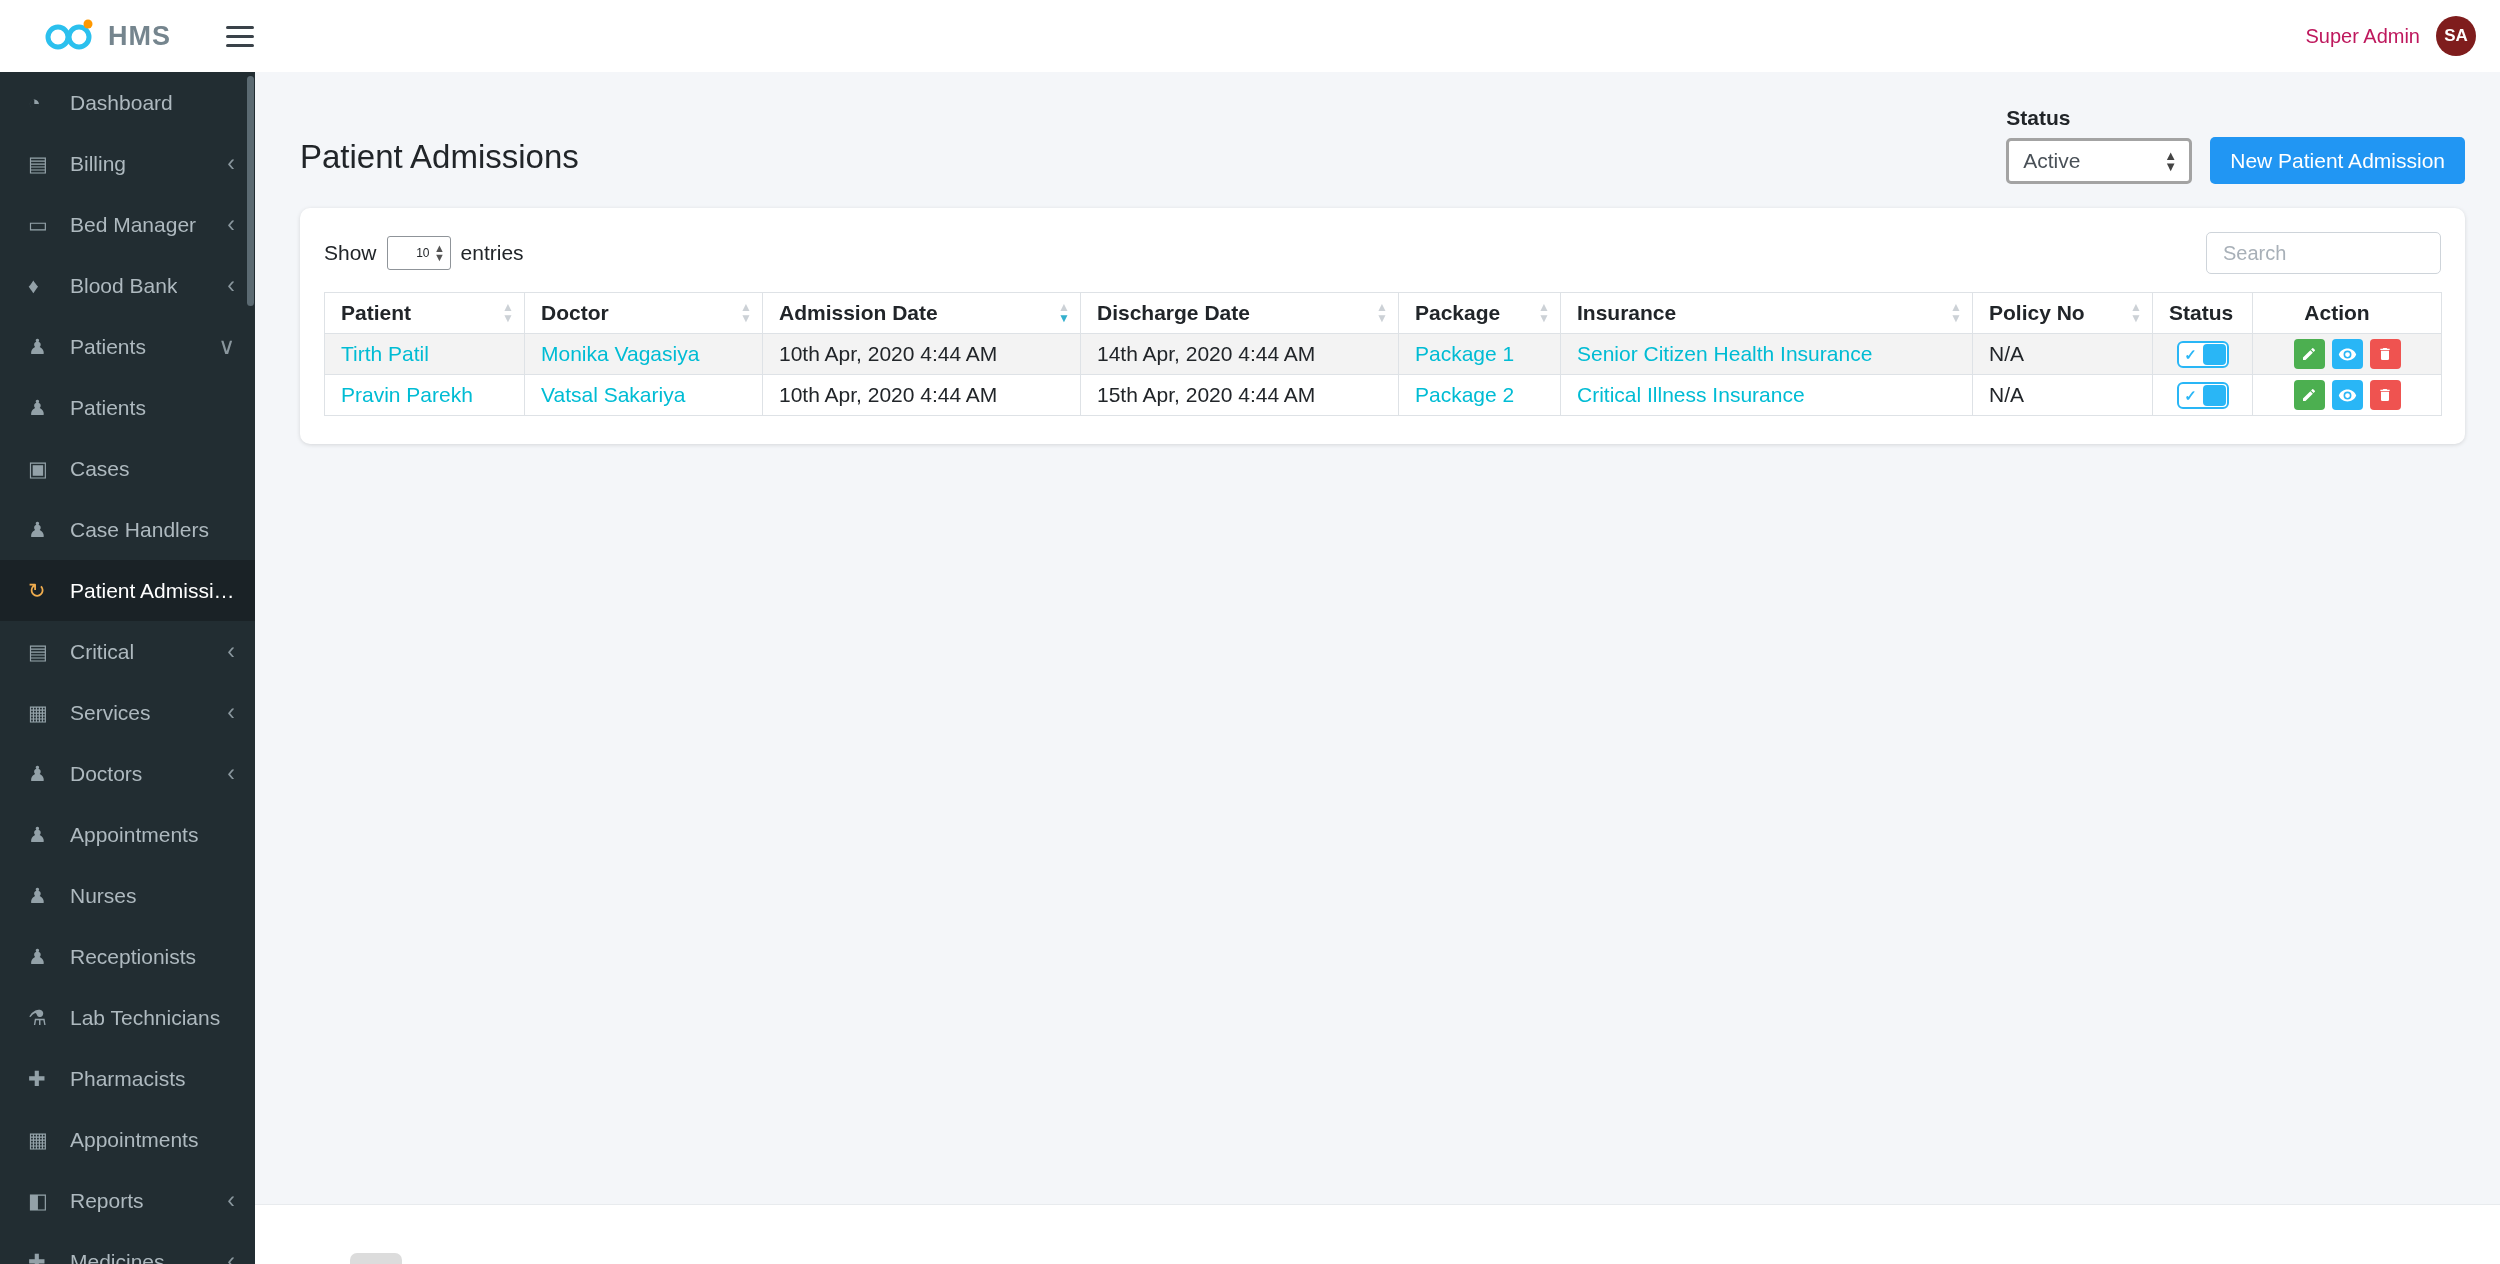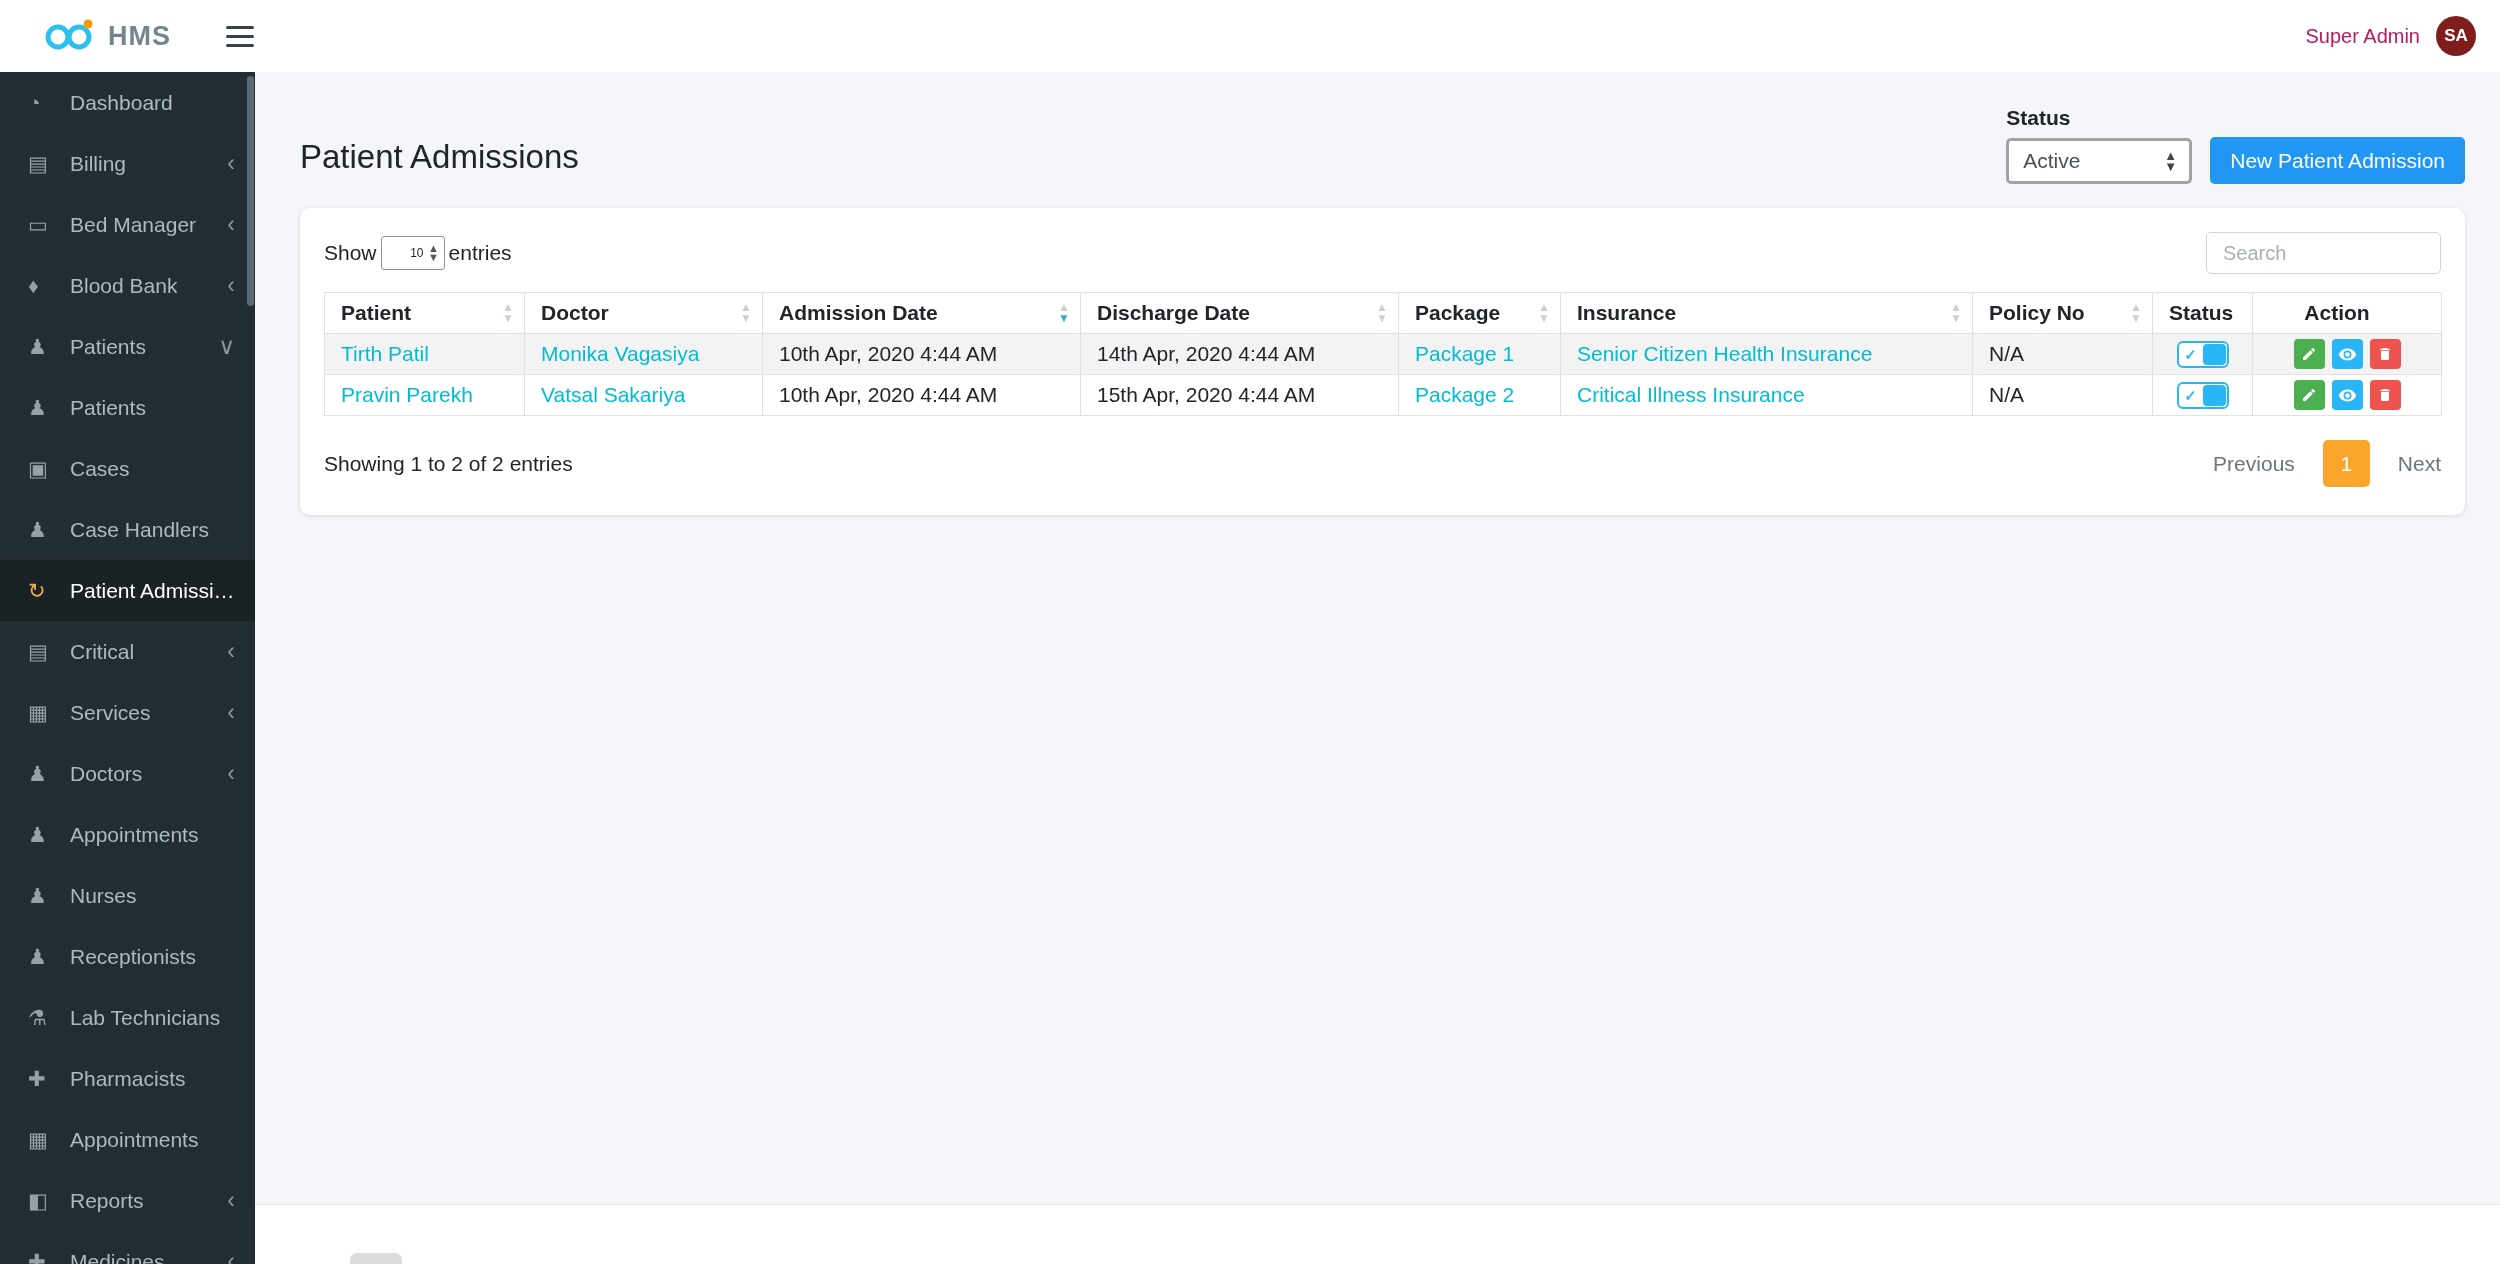--- a/index.html
+++ b/index.html
@@ -33,21 +33,21 @@
   .page-title{font-size:33px;font-weight:400;color:#212529;padding-bottom:8px;}
   .header-actions{display:flex;align-items:flex-end;gap:18px;}
   .status-group .status-label{display:block;font-size:21px;font-weight:bold;color:#212529;margin-bottom:8px;}
   .select{width:186px;height:46px;background:#fff;border:3px solid #a3a3a3;border-radius:5px;display:flex;align-items:center;padding:0 12px 0 14px;font-size:21px;color:#495057;cursor:pointer;}
   .select .arrows{margin-left:auto;display:flex;flex-direction:column;line-height:11px;font-size:13px;color:#444;}
   .btn-primary{height:47px;padding:0 20px;background:#2196f3;border:none;border-radius:5px;color:#fff;font-size:21px;font-family:inherit;cursor:pointer;}
 
   
   .card{margin-top:24px;background:#fff;border-radius:10px;box-shadow:0 1px 4px rgba(0,0,0,.13);padding:24px 24px 28px;width:2165px;}
   .table-controls{display:flex;justify-content:space-between;align-items:center;}
-  .length-group{display:flex;align-items:center;gap:4px;font-size:21px;color:#212529;}
+  .length-group{display:flex;align-items:center;gap:10px;font-size:21px;color:#212529;}
   .spin{width:64px;height:34px;border:1px solid #8f9499;border-radius:3px;display:flex;align-items:center;background:#fff;cursor:pointer;}
   .spin-value{flex:1;text-align:right;font-size:12px;color:#212529;}
   .spin-arrows{width:20px;display:flex;flex-direction:column;align-items:center;line-height:9px;font-size:11px;color:#555;}
   .search-input{width:235px;height:42px;border:1px solid #ced4da;border-radius:5px;padding:0 16px;font-size:20px;color:#495057;font-family:inherit;outline:none;}
   .search-input::placeholder{color:#a8b0b8;}
 
   table{margin-top:18px;border-collapse:collapse;width:2117px;table-layout:fixed;}
   th,td{border:1px solid #dee2e6;font-size:21px;padding:0 16px;height:41px;text-align:left;vertical-align:middle;}
   th{font-weight:bold;color:#212529;position:relative;padding-right:36px;}
   th.center,td.center{text-align:center;}
@@ -350,27 +350,19 @@
           <svg viewBox="0 0 24 24" width="16" height="16" fill="#fff">
                       <path d="M6 19a2 2 0 0 0 2 2h8a2 2 0 0 0 2-2V7H6v12zM19 4h-3.5l-1-1h-5l-1 1H5v2h14V4z"></path>
                     </svg>
         </button>
       </div>
     </td>
   </tr>
           </tbody>
       </table>
 
-      <div class="table-footer">
-        <span class="summary">Showing 1 to 2 of 2 entries</span>
-        <div class="pagination">
-          <button class="page-prev">Previous</button>
-          <button class="page-current">1</button>
-          <button class="page-next">Next</button>
-        </div>
-      </div>
     </div>
   </div>
 </div>
 
 <div class="footer">
   <div class="footer-pill"></div>
 </div>
 
 </body></html>

